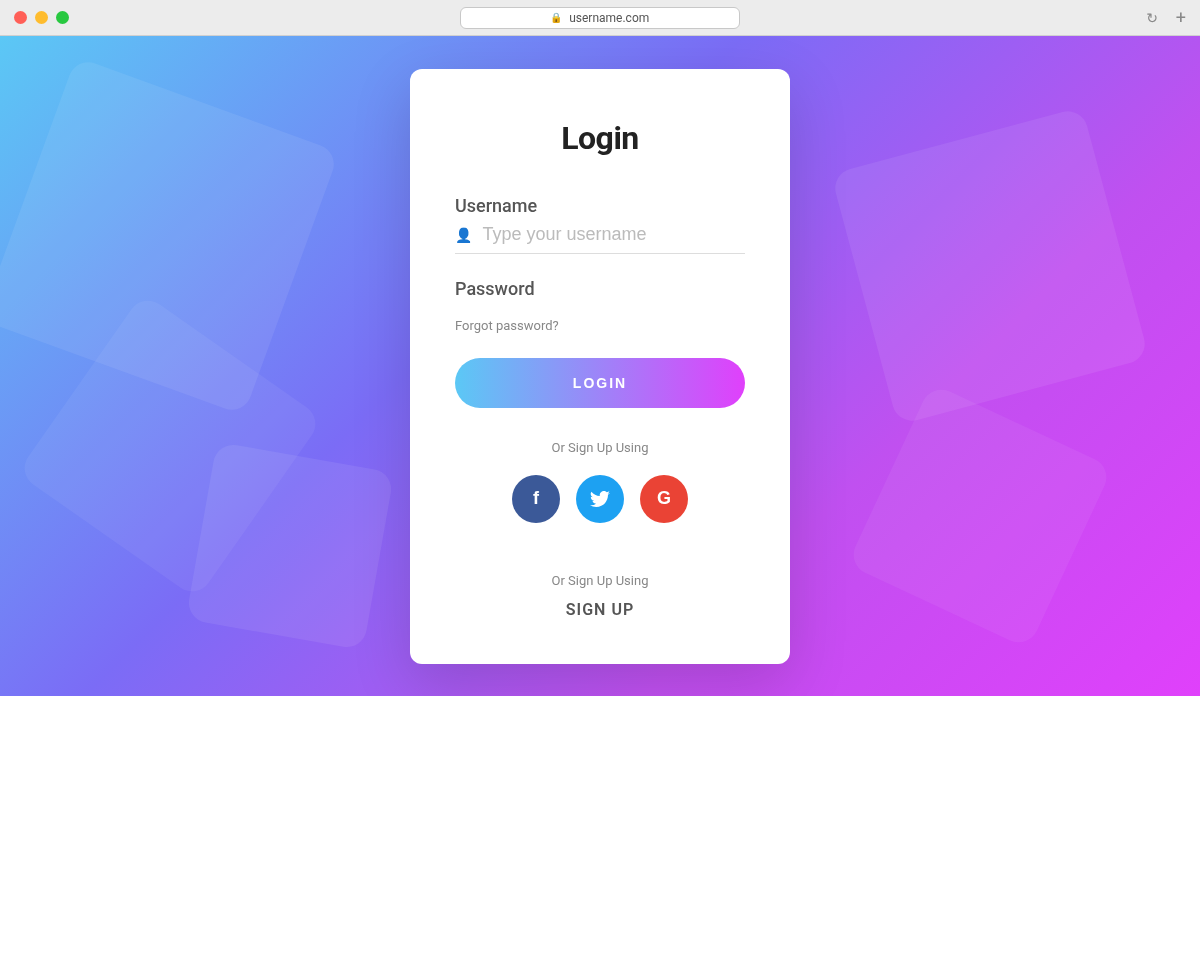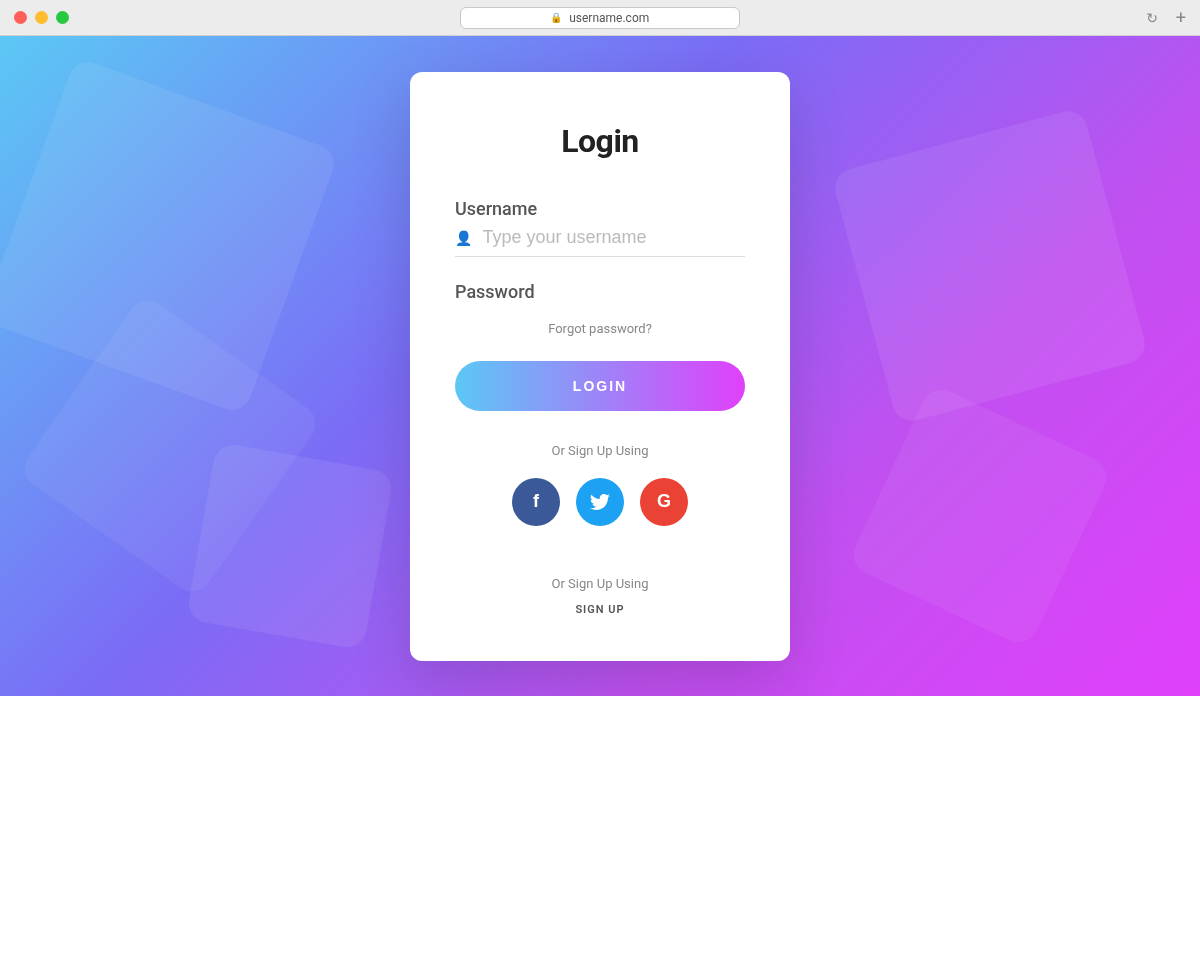--- a/index.html
+++ b/index.html
@@ -202,21 +202,21 @@
       color: #333;
       background: transparent;
       placeholder-color: #bbb;
     }
 
     .form-input::placeholder {
       color: #bbb;
     }
 
     .forgot-password {
-      text-align: center;
+      text-align: left;
       margin-top: -8px;
       margin-bottom: 24px;
     }
 
     .forgot-link {
       font-size: 13px;
       color: #888;
       cursor: pointer;
       text-decoration: none;
     }
@@ -271,21 +271,21 @@
     .divider-text-2 {
       text-align: center;
       font-size: 13px;
       color: #888;
       margin-bottom: 12px;
     }
 
     .signup-link {
       display: block;
       text-align: center;
-      font-size: 11px;
+      font-size: 16px;
       font-weight: 600;
       color: #555;
       letter-spacing: 1px;
       cursor: pointer;
       text-decoration: none;
     }
 
     
     .icon-person::before { content: '👤'; font-size: 14px; }
     .icon-lock::before { content: '🔒'; font-size: 13px; }

